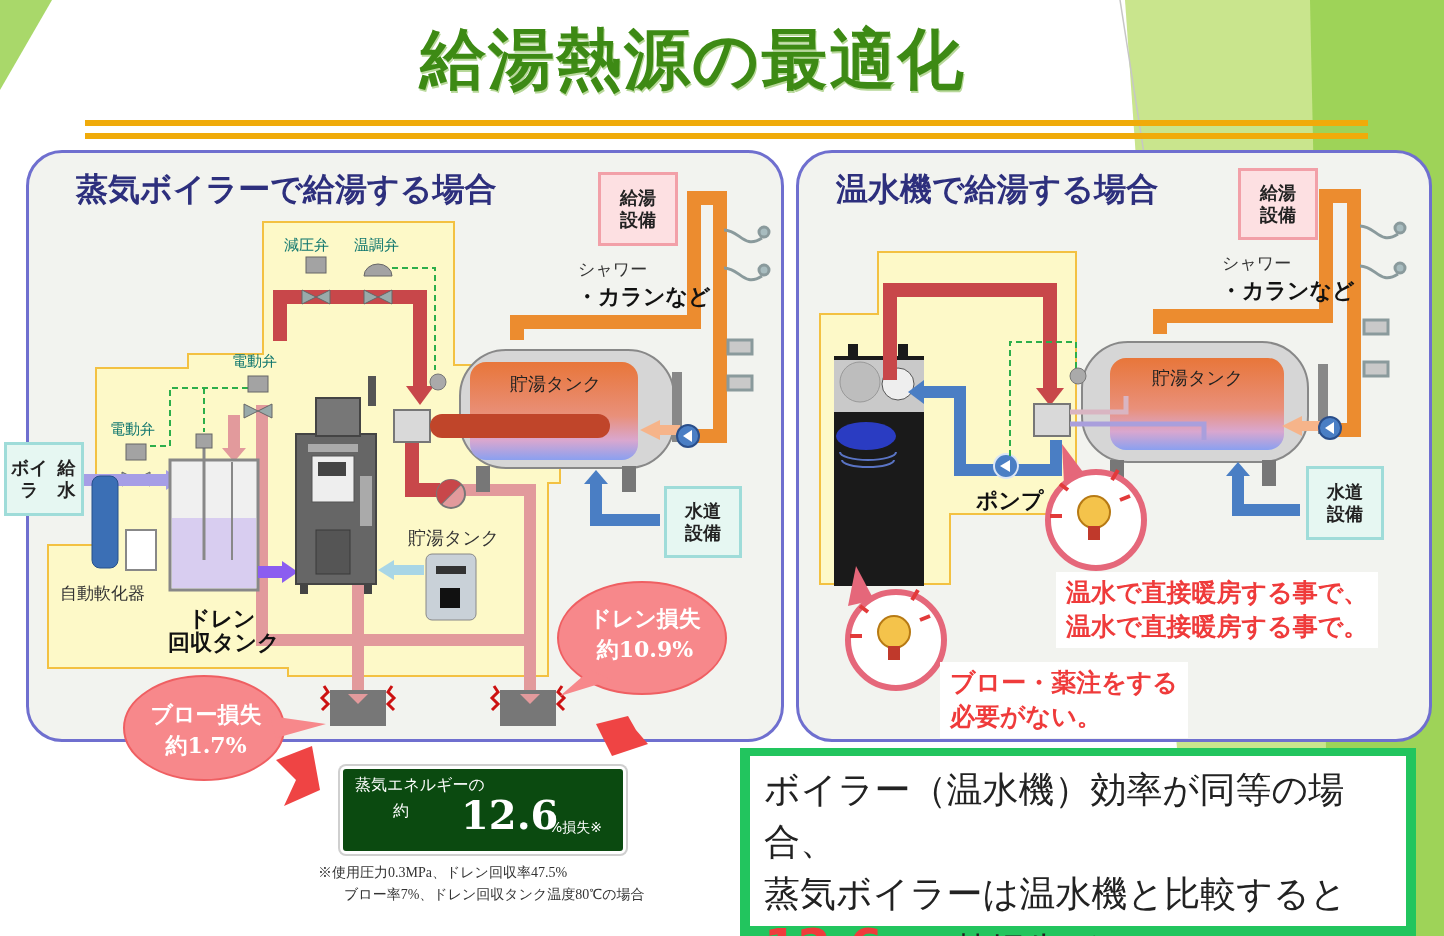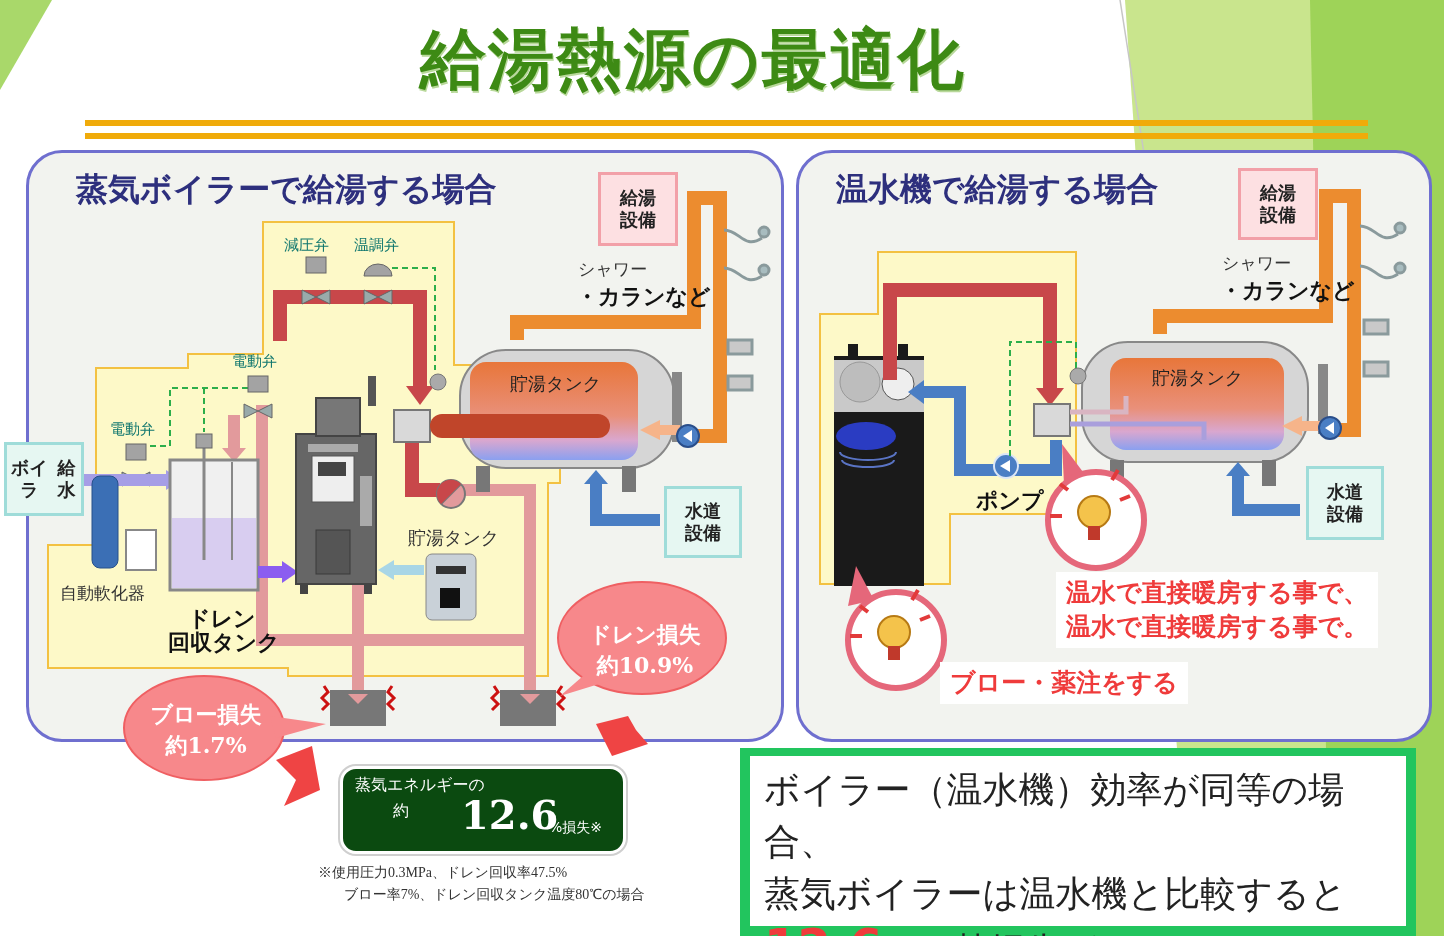--- a/index.html
+++ b/index.html
@@ -34,21 +34,21 @@
   .box-pink { background: #fde0e2; border: 3px solid #f2a0a8; text-align: center; }
   .box-mint { background: #e6f7f2; border: 3px solid #9fdcd9; }
 
   .bubble-text {
     position: absolute; color: #fff; font-weight: bold; text-align: center; white-space: nowrap;
     font-size: 22px; line-height: 30px;
   }
 
   .loss-box {
     position: absolute; left: 340px; top: 766px; width: 286px; height: 88px;
-    background: #0b4a10; border: 3px solid #ffffff; border-radius: 16px;
+    background: #0b4a10; border: 3px solid #ffffff; border-radius: 6px;
     box-shadow: 0 0 0 2px #cfcfcf; color: #fff;
   }
   .loss-line1 { position: absolute; left: 12px; top: 6px; font-size: 16px; white-space: nowrap; }
   .loss-yaku { position: absolute; left: 50px; top: 32px; font-size: 16px; }
   .loss-num { position: absolute; left: 118px; top: 22px; font-family: "DejaVu Serif", serif; font-size: 40px; font-weight: bold; }
   .loss-unit { position: absolute; left: 206px; top: 50px; font-size: 14px; white-space: nowrap; }
 
   .note { position: absolute; font-size: 14px; color: #333; white-space: nowrap; font-family: Liberation Serif, serif; }
 
   .callout-red {
@@ -314,21 +314,21 @@
   <span>設備</span>
 </div>
 <div class="label" style="left:578px; top:258px; font-size:17px; color:#333">シャワー</div>
 <div class="label lbl-md" style="left:576px; top:282px">・カランなど</div>
 
 <div class="box-label box-mint" style="left:664px; top:486px; width:78px; height:72px; flex-direction:column">
   <span>水道</span>
   <span>設備</span>
 </div>
 
-<div class="bubble-text" style="left:580px; top:620px; width:130px">
+<div class="bubble-text" style="left:580px; top:604px; width:130px">
   <div>ドレン損失</div>
   <div style="font-family:'DejaVu Serif',serif">約10.9%</div>
 </div>
 <div class="bubble-text" style="left:138px; top:700px; width:136px">
   <div>ブロー損失</div>
   <div style="font-family:'DejaVu Serif',serif">約1.7%</div>
 </div>
 
 <div class="loss-box">
   <div class="loss-line1">蒸気エネルギーの</div>
@@ -351,20 +351,21 @@
   <span>水道</span>
   <span>設備</span>
 </div>
 
 <div class="callout-red" style="left:1056px; top:572px">
   <div>温水で直接暖房する事で、</div>
   <div>温水で直接暖房する事で。</div>
 </div>
 <div class="callout-red" style="left:940px; top:662px">
   <div>ブロー・薬注をする</div>
+  <div>必要がない。</div>
 </div>
 
 <div class="summary">
   <div class="summary-inner">
     <div>ボイラー（温水機）効率が同等の場合、</div>
     <div>蒸気ボイラーは温水機と比較すると</div>
     <div><span class="summary-num">12.6</span><span>%の熱損失がある。</span></div>
   </div>
 </div>
 

